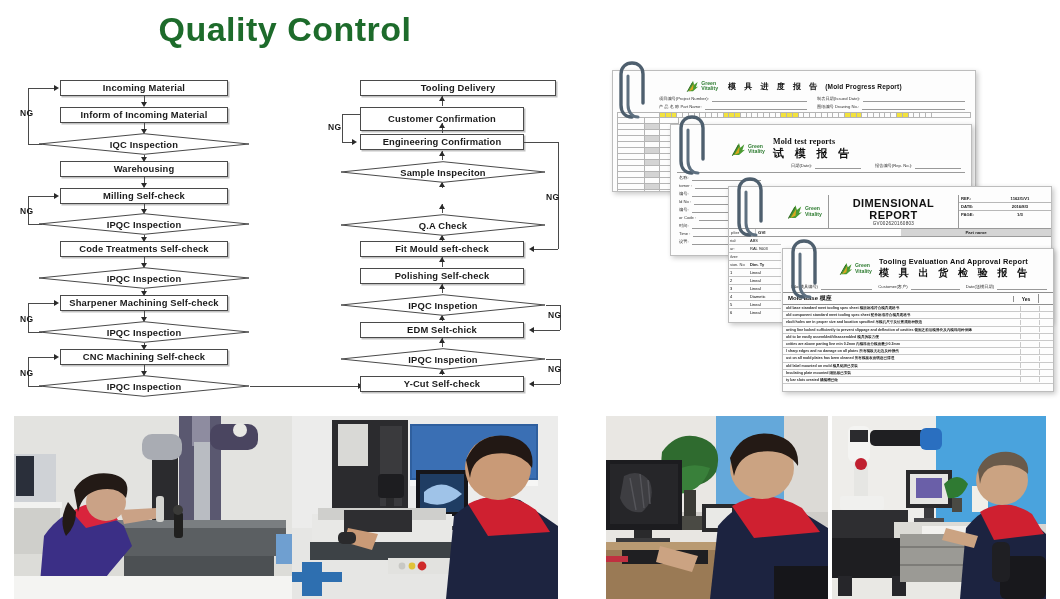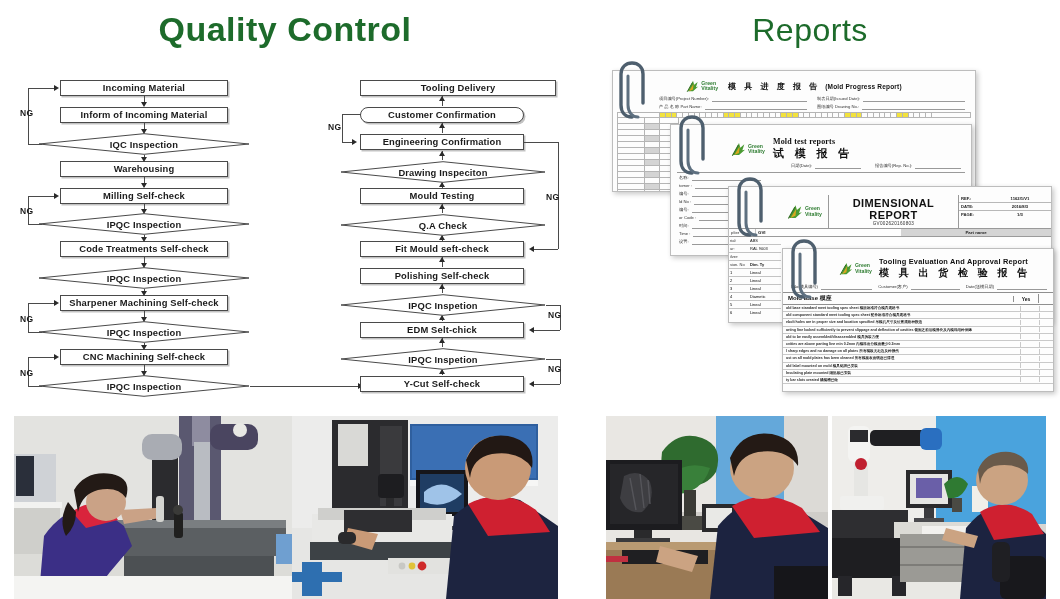--- a/index.html
+++ b/index.html
@@ -77,21 +77,20 @@
   .photos{position:absolute;left:0;top:408px;width:1060px;height:191px;}
   .ph{position:absolute;overflow:hidden;background:#dcdcdc;}
   .ph .scene{position:absolute;left:0;top:0;width:100%;height:100%;}
 </style>
 </head>
 <body>
 
 <div class="stage">
 
   <div class="heading" id="qc-title">Quality Control</div>
-  <div class="heading" id="rp-title">Reports</div>
 
   <div class="flow">
 
     <div class="node" style="left:50px;top:12px;width:168px;height:16px;">
       <span>Incoming Material</span>
     </div>
     <div class="node" style="left:50px;top:39px;width:168px;height:16px;">
       <span>Inform of Incoming Material</span>
     </div>
     <div class="dia" style="left:28px;top:65px;width:212px;height:22px;">
@@ -186,34 +185,31 @@
     <div class="ln lnh" style="left:18px;top:289px;width:28px;"></div>
     <div class="arw arw-r" style="left:44px;top:285.5px;"></div>
     <div class="ngl" style="left:10px;top:300px;">NG</div>
 
     <div class="ln lnh" style="left:240px;top:318px;width:110px;"></div>
     <div class="arw arw-r" style="left:348px;top:314.5px;"></div>
 
     <div class="node" style="left:350px;top:12px;width:196px;height:16px;">
       <span>Tooling Delivery</span>
     </div>
-    <div class="node" style="left:350px;top:39px;width:164px;height:16px;border-radius:8px;">
+    <div class="node" style="left:350px;top:39px;width:164px;height:24px;">
       <span>Customer Confirmation</span>
     </div>
     <div class="node" style="left:350px;top:66px;width:164px;height:16px;">
       <span>Engineering Confirmation</span>
     </div>
     <div class="dia" style="left:330px;top:93px;width:206px;height:22px;">
       <svg class="dshape" viewBox="0 0 206 22" preserveAspectRatio="none">
         <polygon points="103,0.7 205,11 103,21.3 1,11" fill="#fff" stroke="#4a4a4a" stroke-width="1"></polygon>
       </svg>
-      <span>Drawing Inspeciton</span>
-    </div>
-    <div class="node" style="left:350px;top:120px;width:164px;height:16px;">
-      <span>Mould Testing</span>
+      <span>Sample Inspeciton</span>
     </div>
     <div class="dia" style="left:330px;top:146px;width:206px;height:22px;">
       <svg class="dshape" viewBox="0 0 206 22" preserveAspectRatio="none">
         <polygon points="103,0.7 205,11 103,21.3 1,11" fill="#fff" stroke="#4a4a4a" stroke-width="1"></polygon>
       </svg>
       <span>Q.A Check</span>
     </div>
     <div class="node" style="left:350px;top:200px;width:164px;height:16px;">
       <span>Polishing Self-check</span>
     </div>

